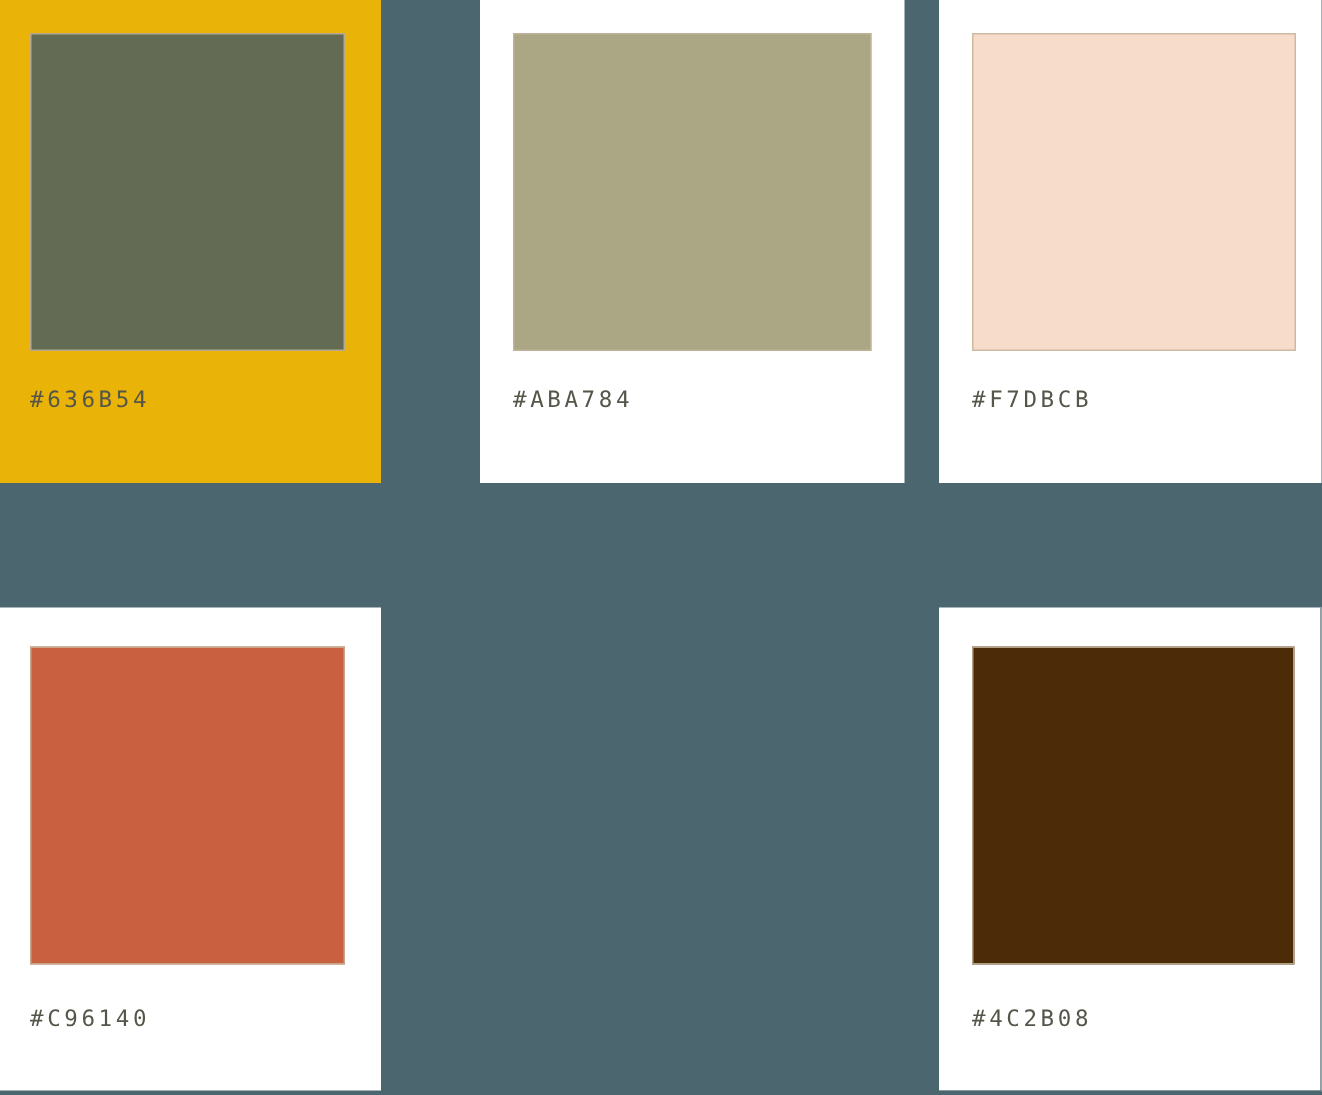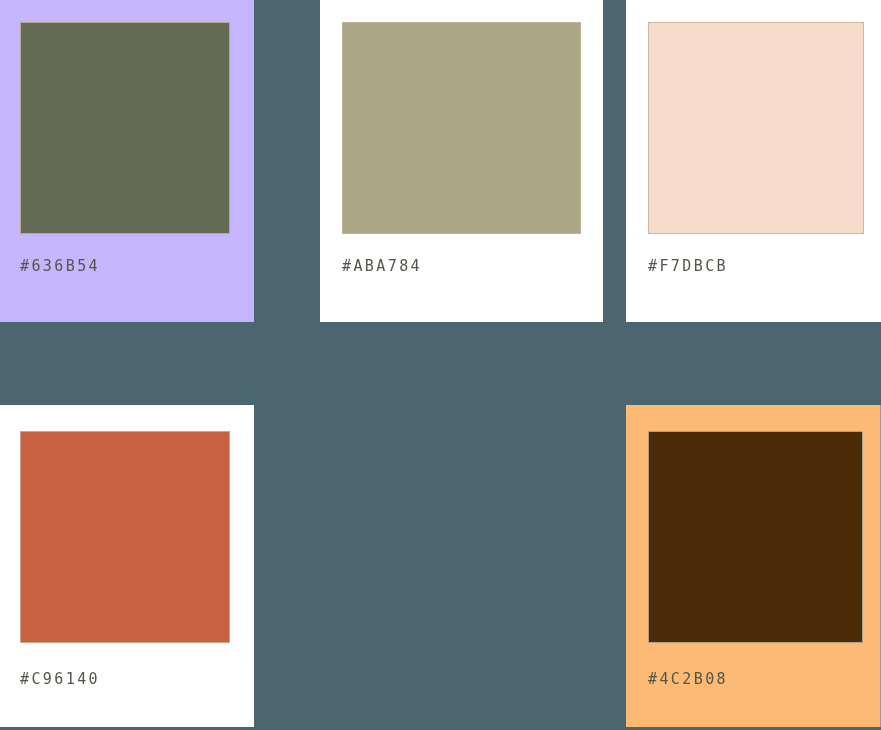--- a/index.html
+++ b/index.html
@@ -99,41 +99,41 @@
     width: 881px;
     height: 3px;
     background: #4c6670;
   }
 </style>
 </head>
 <body>
 
 <div id="palette-root" style="background: rgb(76, 102, 112);">
 
-  <div class="card col-0 row-0" style="background: #c4b5fd;">
+  <div class="card col-0 row-0" style="background: #eab308;">
     <div class="swatch" style="background-color: rgb(99, 107, 84);"></div>
     <div class="hex-label" style="color: rgb(85, 86, 74);">#636B54</div>
   </div>
 
   <div class="card col-1 row-0" style="background: rgb(255, 255, 255);">
     <div class="swatch" style="background-color: rgb(171, 167, 132);"></div>
     <div class="hex-label" style="color: rgb(85, 86, 74);">#ABA784</div>
   </div>
 
   <div class="card col-2 row-0" style="background: rgb(255, 255, 255);">
     <div class="swatch" style="background-color: rgb(247, 219, 203);"></div>
     <div class="hex-label" style="color: rgb(85, 86, 74);">#F7DBCB</div>
   </div>
 
   <div class="card col-0 row-1" style="background: rgb(255, 255, 255);">
     <div class="swatch" style="background-color: rgb(201, 97, 64);"></div>
     <div class="hex-label" style="color: rgb(85, 86, 74);">#C96140</div>
   </div>
 
 
-  <div class="card col-2 row-1" style="background: #fdba74;">
+  <div class="card col-2 row-1" style="background: #ffffff;">
     <div class="swatch" style="background-color: rgb(76, 43, 8);"></div>
     <div class="hex-label" style="color: rgb(85, 86, 74);">#4C2B08</div>
   </div>
 
   <div id="bottom-rule" style="background: rgb(76, 102, 112);"></div>
 
 </div>
 
 </body></html>

